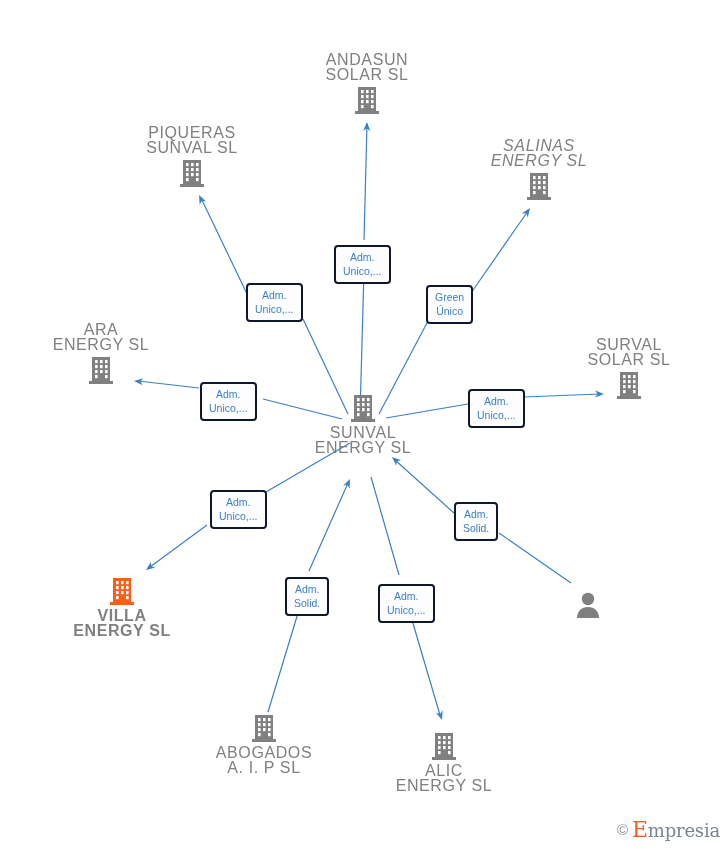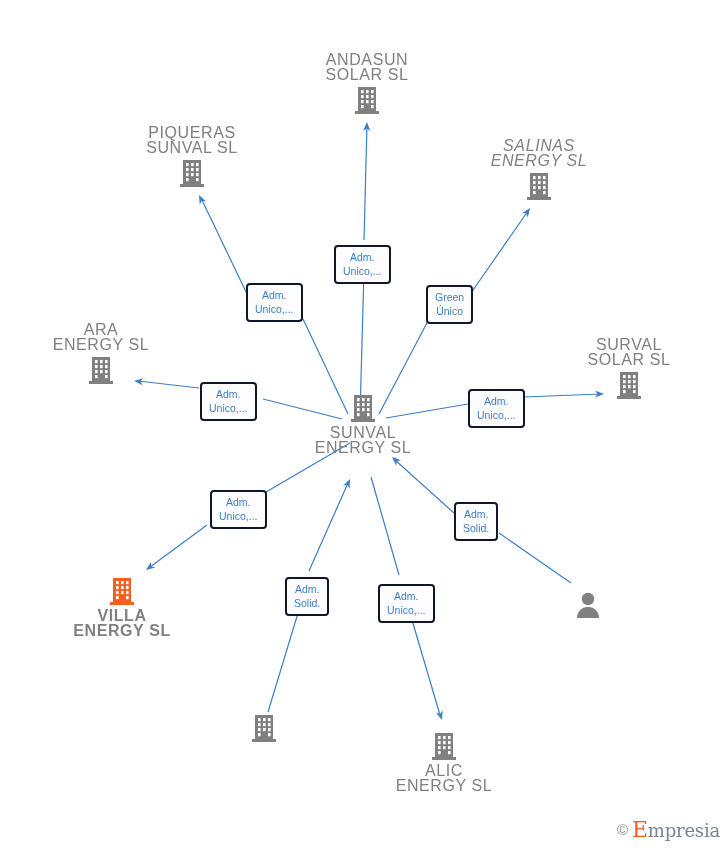--- a/index.html
+++ b/index.html
@@ -298,20 +298,22 @@
               <rect x="7" y="10" width="2.6" height="3.2"></rect>
               <rect x="12" y="10" width="2.6" height="3.2"></rect>
               <rect x="17" y="10" width="2.6" height="3.2"></rect>
               <rect x="7" y="15" width="2.6" height="3.2"></rect>
               <rect x="12" y="15" width="2.6" height="3.2"></rect>
               <rect x="17" y="15" width="2.6" height="3.2"></rect>
               <rect x="7" y="20" width="2.6" height="3.2"></rect>
               <rect x="17" y="20" width="2.6" height="3.2"></rect>
             </g>
           </svg></span>
+        <span class="nlabel">ABOGADOS
+A.  I. P SL</span>
       </div>
       <div class="node" style="left: 444px; top: 731px;">
         <span class="icon"><svg width="26" height="30" viewBox="0 0 26 30">
             <g fill="#808080">
               <rect x="4" y="2" width="18" height="24"></rect>
               <rect x="1" y="26" width="24" height="3"></rect>
             </g>
             <g fill="#ffffff">
               <rect x="7" y="5" width="2.6" height="3.2"></rect>
               <rect x="12" y="5" width="2.6" height="3.2"></rect>

